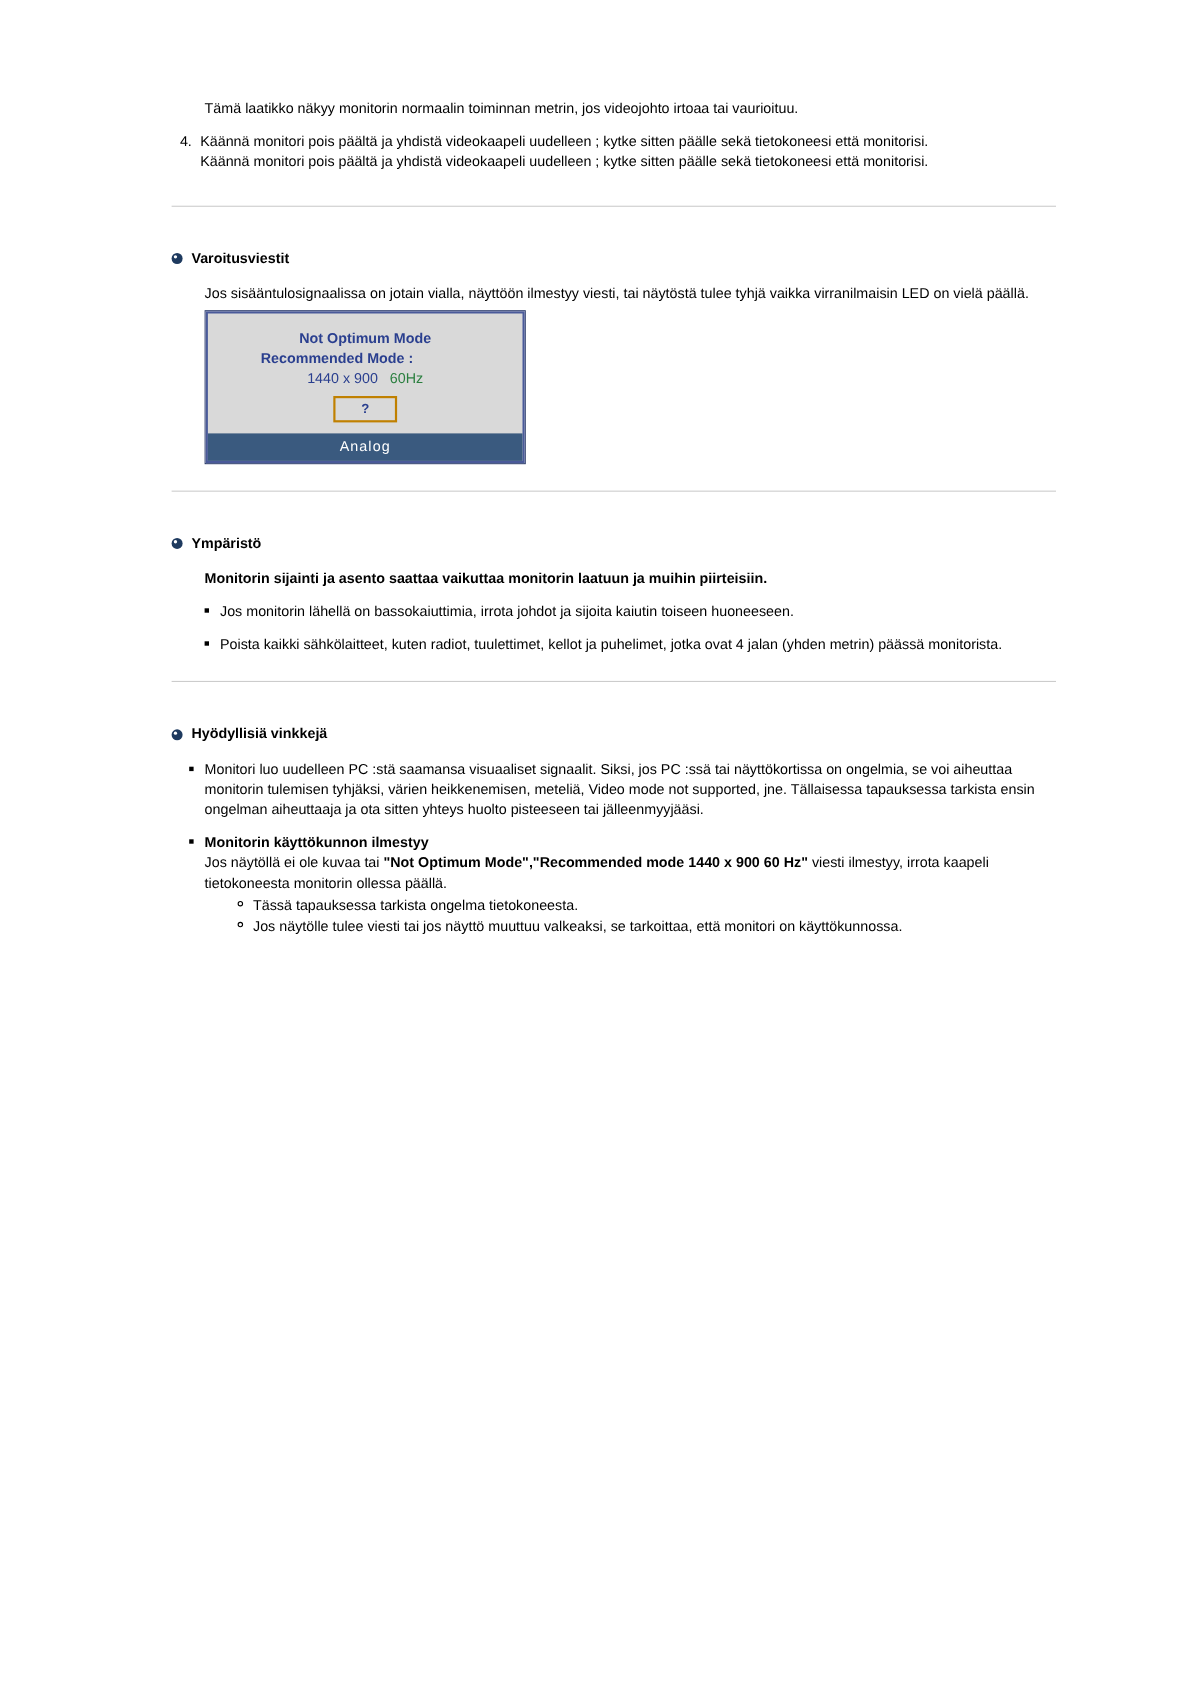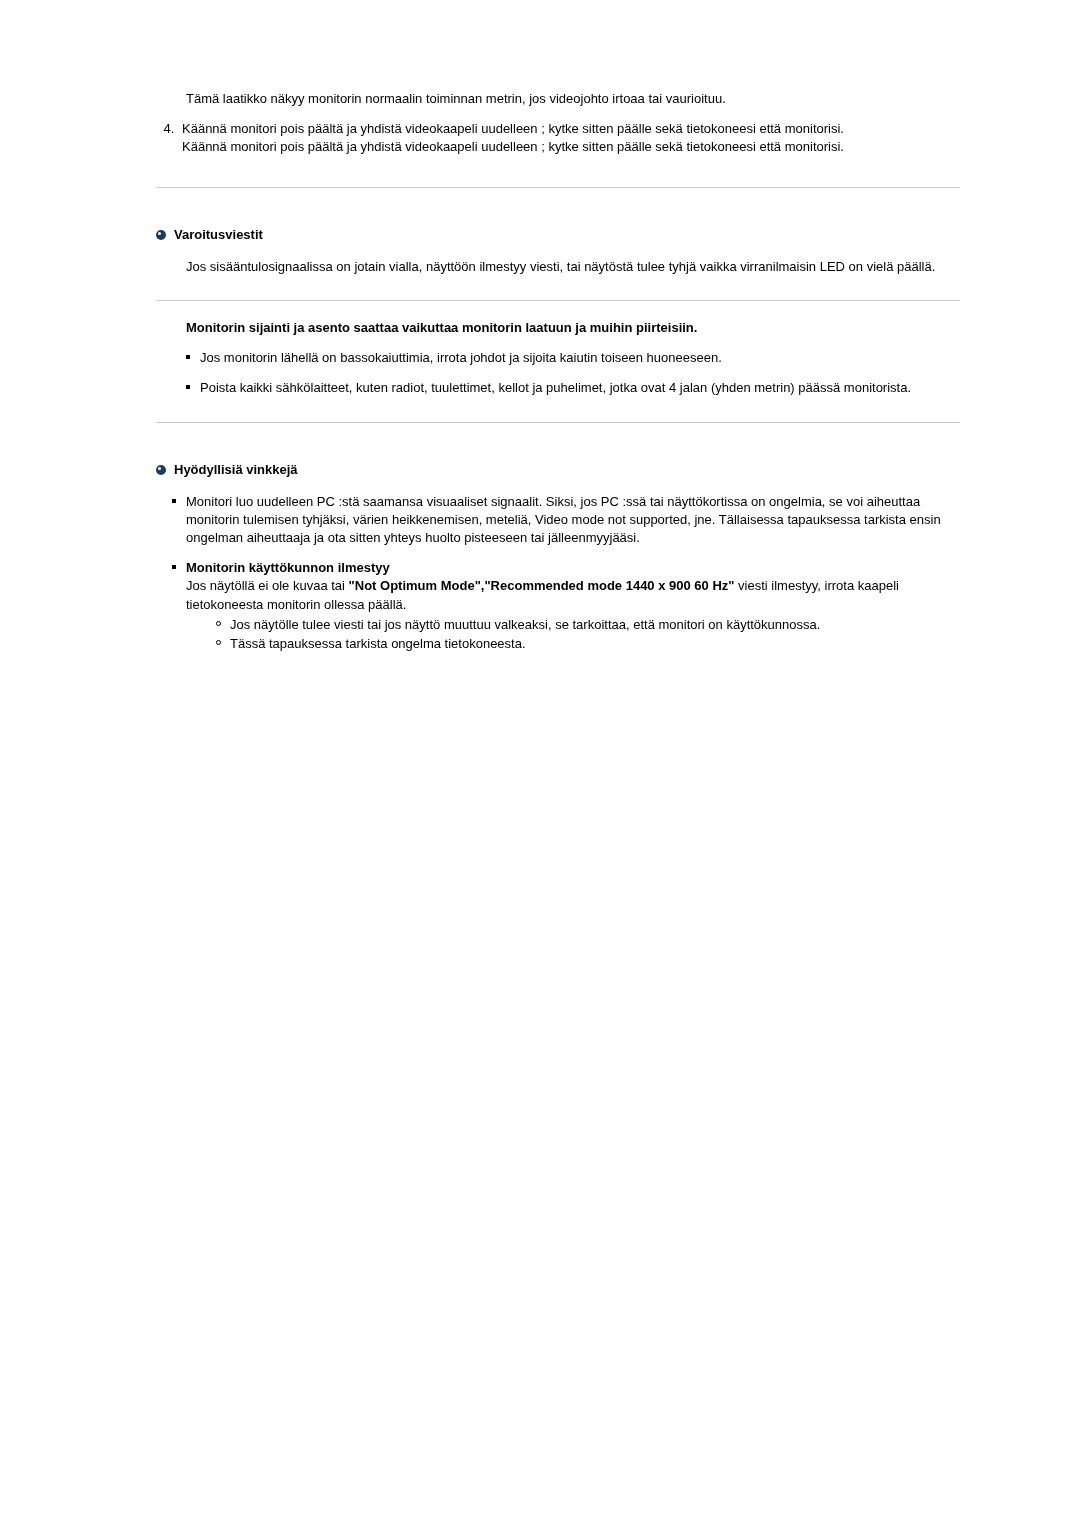--- a/index.html
+++ b/index.html
@@ -191,23 +191,41 @@
 
     <div class="section-title">
       <span class="bullet-icon"></span>
       <span>Varoitusviestit</span>
     </div>
 
     <div class="sub-indent">
       <span>Jos sisääntulosignaalissa on jotain vialla, näyttöön ilmestyy viesti, tai näytöstä tulee tyhjä vaikka virranilmaisin LED on vielä päällä.</span><br>
     </div>
 
+    <div class="monitor-popup">
+      <div class="inner">
+        <div class="line1">Not Optimum Mode</div>
+        <div class="line2">Recommended Mode :</div>
+        <div class="resline">
+          <span class="res">1440 x 900</span>&nbsp;&nbsp;
+          <span class="hz">60Hz</span>
+        </div>
+        <div class="btn-row">
+          <div class="btn">?</div>
+        </div>
+        <div class="footer">Analog</div>
+      </div>
+    </div>
 
     <hr class="section-divider">
 
+    <div class="section-title">
+      <span class="bullet-icon"></span>
+      <span>Ympäristö</span>
+    </div>
 
     <div class="sub-indent">
       <div class="bold para-spacing">Monitorin sijainti ja asento saattaa vaikuttaa monitorin laatuun ja muihin piirteisiin.</div>
       <ul class="dot">
         <li>
           <div class="para-spacing">Jos monitorin lähellä on bassokaiuttimia, irrota johdot ja sijoita kaiutin toiseen huoneeseen.</div>
         </li>
         <li>
           <span>Poista kaikki sähkölaitteet, kuten radiot, tuulettimet, kellot ja puhelimet, jotka ovat 4 jalan (yhden metrin) päässä monitorista.</span>
         </li>
@@ -222,20 +240,20 @@
     </div>
 
     <ul class="dot" style="padding-left:16px;">
       <li>
         <div class="para-spacing">Monitori luo uudelleen PC :stä saamansa visuaaliset signaalit. Siksi, jos PC :ssä tai näyttökortissa on ongelmia, se voi aiheuttaa monitorin tulemisen tyhjäksi, värien heikkenemisen, meteliä, Video mode not supported, jne. Tällaisessa tapauksessa tarkista ensin ongelman aiheuttaaja ja ota sitten yhteys huolto pisteeseen tai jälleenmyyjääsi.</div>
       </li>
       <li>
         <span class="bold">Monitorin käyttökunnon ilmestyy</span><br>
         <span>Jos näytöllä ei ole kuvaa tai </span><span class="bold">"Not Optimum Mode","Recommended mode 1440 x 900 60 Hz"</span><span> viesti ilmestyy, irrota kaapeli tietokoneesta monitorin ollessa päällä.</span>
         <ul class="inner-dot">
+          <li>Tässä tapauksessa tarkista ongelma tietokoneesta.</li>
           <li>Jos näytölle tulee viesti tai jos näyttö muuttuu valkeaksi, se tarkoittaa, että monitori on käyttökunnossa.</li>
-          <li>Tässä tapauksessa tarkista ongelma tietokoneesta.</li>
         </ul>
       </li>
     </ul>
 
   </div>
 </div>
 
 </body></html>

